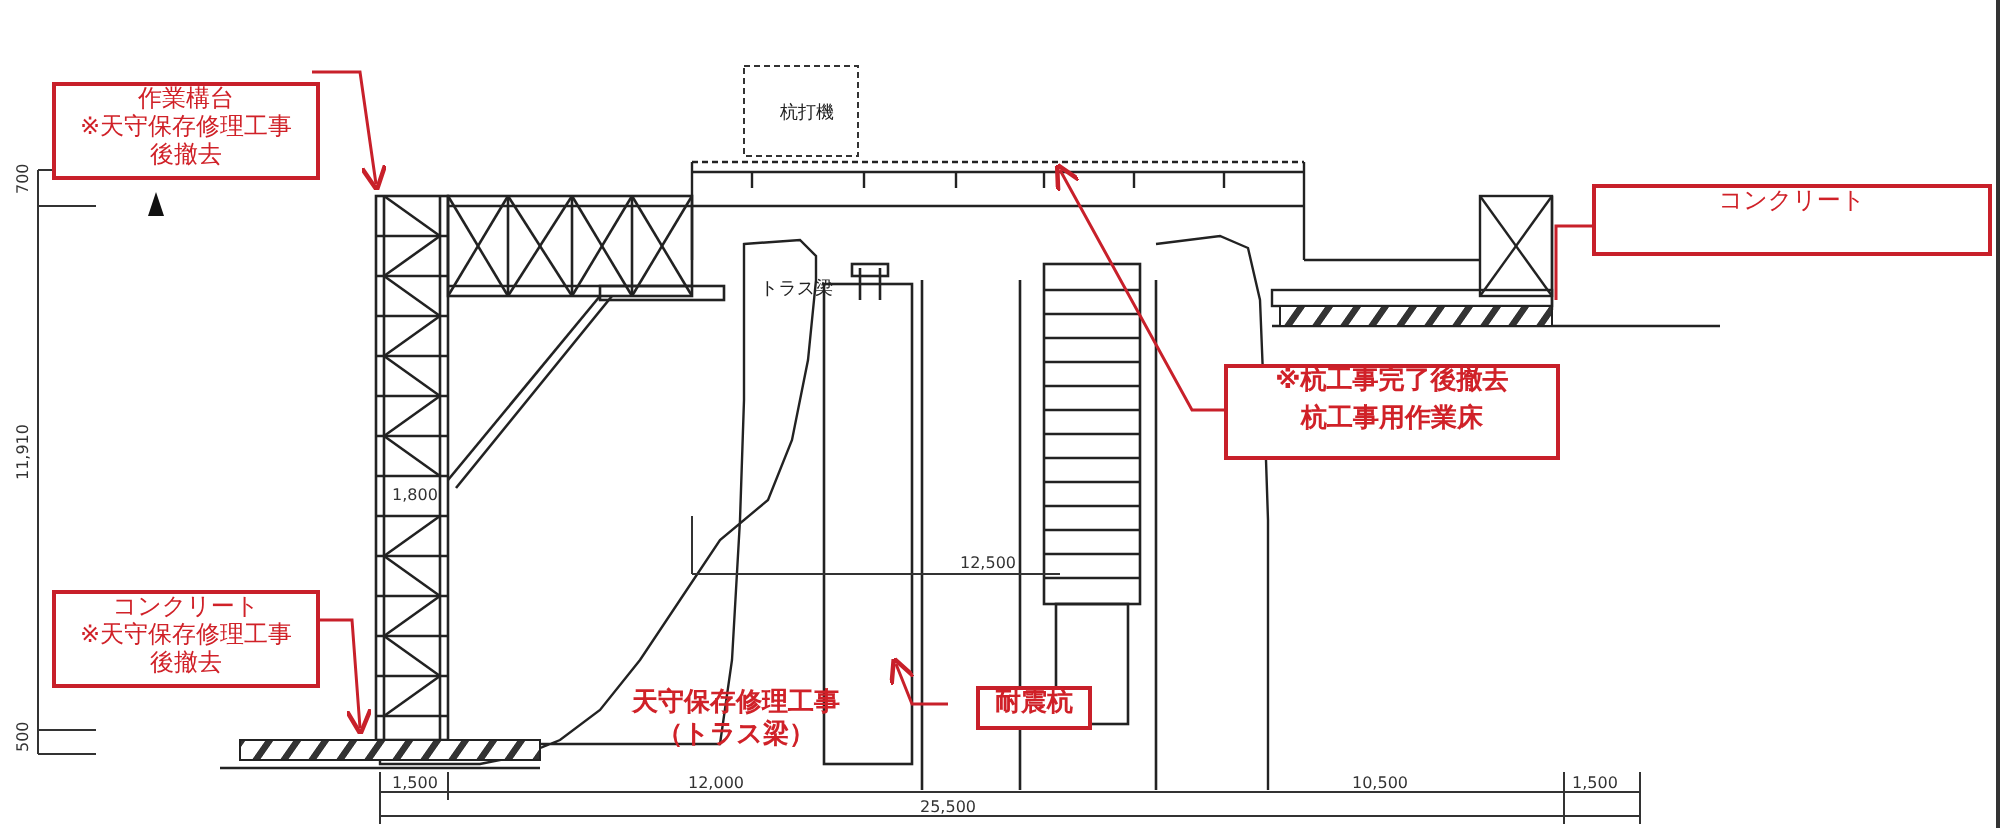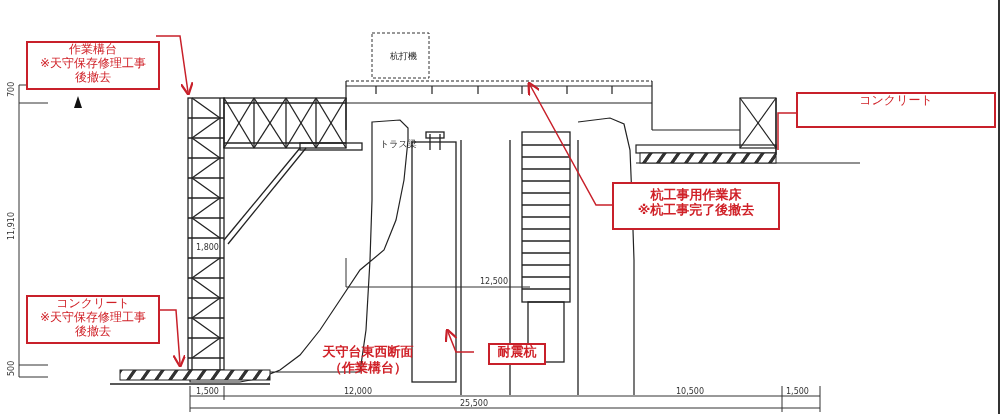--- a/index.html
+++ b/index.html
@@ -189,30 +189,30 @@
   <span>作業構台</span>
   <span>※天守保存修理工事</span>
   <span>後撤去</span>
 </div>
 
 <div class="callout" style="left:796px;top:92px;width:196px;height:32px;font-size:12px;">
   <span>コンクリート</span>
 </div>
 
 <div class="callout" style="left:612px;top:182px;width:164px;height:44px;font-size:13px;font-weight:bold;">
+  <span>※杭工事完了後撤去</span>
   <span style="margin-top:4px;">杭工事用作業床</span>
-  <span>※杭工事完了後撤去</span>
 </div>
 
 <div class="callout" style="left:26px;top:295px;width:130px;height:45px;font-size:12px;">
   <span>コンクリート</span>
   <span>※天守保存修理工事</span>
   <span>後撤去</span>
 </div>
 
 <div class="callout" style="left:472px;top:343px;width:54px;height:18px;font-size:13px;font-weight:bold;margin-left:16px;">
   <span>耐震杭</span>
 </div>
 
 <div class="redtxt" style="left:308px;top:344px;width:120px;">
-  <span style="display:block;">天守台東西断面</span>
-  <span style="display:block;">（作業構台）</span>
+  <span style="display:block;">天守保存修理工事</span>
+  <span style="display:block;">（トラス梁）</span>
 </div>
 
 </body></html>

